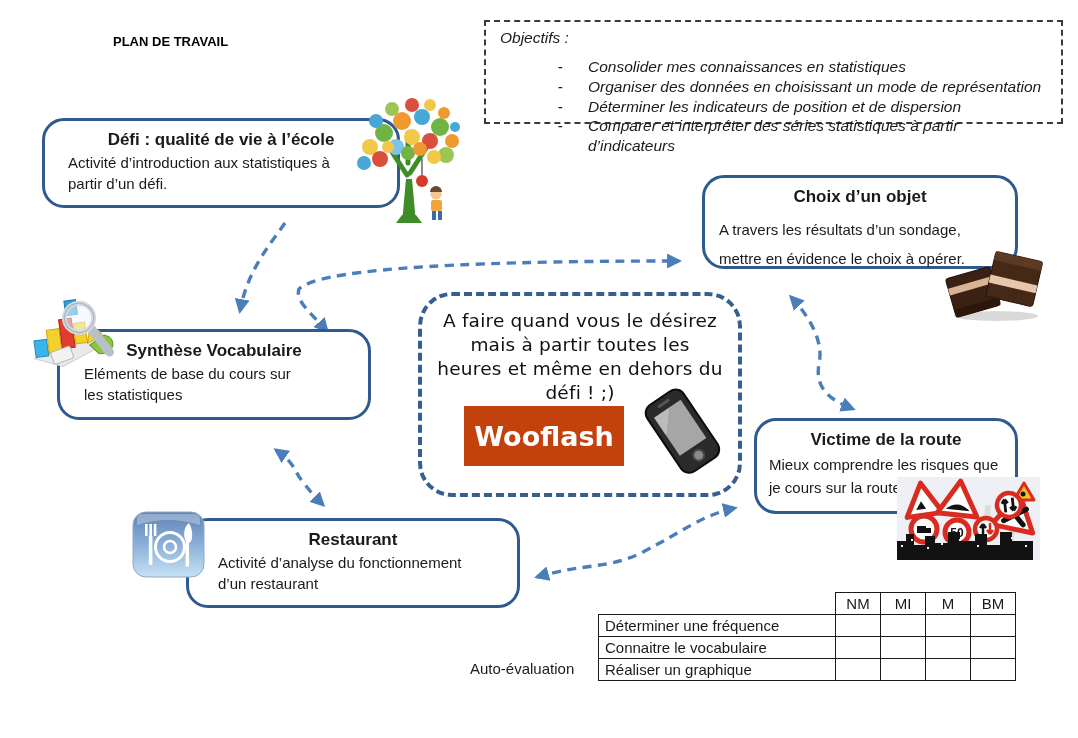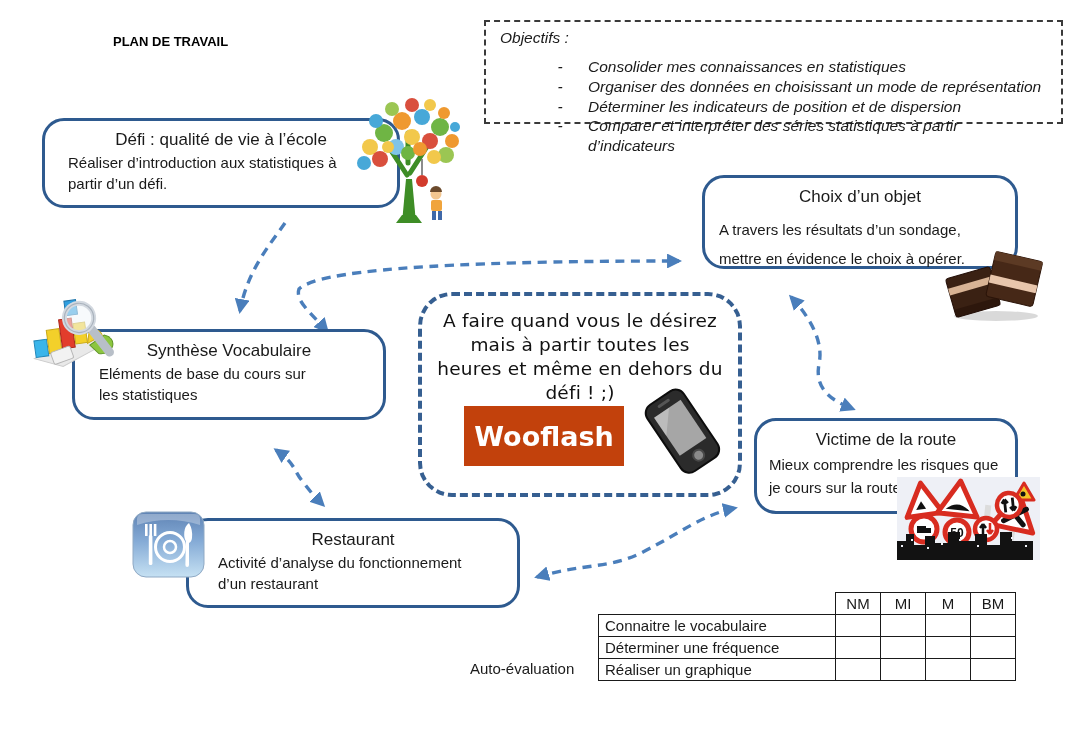--- a/index.html
+++ b/index.html
@@ -12,28 +12,28 @@
 
   
   #objectives{left:484px;top:20px;width:579px;height:104px;border:2px dashed #3a3a3a;
               box-sizing:border-box;padding:5px 12px;}
   #objectives .head{font-style:italic;font-size:15.5px;margin:2px 0 10px 2px;}
   .obj-item{display:flex;gap:24px;margin-left:58px;font-style:italic;font-size:15.5px;line-height:1.28;}
   .obj-item .dash{width:8px;text-align:center;}
 
   
   .node{border:3px solid #2e5a8f;border-radius:22px;background:#fff;box-sizing:border-box;z-index:2;}
-  .node .ntitle{font-weight:normal;font-size:17px;text-align:center;margin-top:9px;}
+  .node .ntitle{font-weight:bold;font-size:17px;text-align:center;margin-top:9px;}
   .node .nbody{font-size:15px;line-height:1.38;margin-top:3px;}
 
   #node-defi{left:42px;top:118px;width:358px;height:90px;}
   #node-defi .nbody{padding:0 34px 0 23px;}
   #node-choix{left:702px;top:175px;width:316px;height:94px;}
   #node-choix .nbody{padding:0 14px;line-height:1.95;margin-top:8px;}
-  #node-synthese{left:72px;top:329px;width:314px;height:91px;}
+  #node-synthese{left:57px;top:329px;width:314px;height:91px;}
   #node-synthese .nbody{padding:0 60px 0 24px;}
   #node-victime{left:754px;top:418px;width:264px;height:96px;}
   #node-victime .nbody{padding:0 10px 0 12px;line-height:1.55;}
   #node-restaurant{left:186px;top:518px;width:334px;height:90px;}
   #node-restaurant .nbody{padding:0 40px 0 29px;}
 
   
   #node-wooflash{left:418px;top:292px;width:324px;height:205px;border:4px dashed #365f91;
                  border-radius:34px;box-sizing:border-box;background:#fff;z-index:2;}
   .hand{font-family:"DejaVu Sans",sans-serif;font-size:18.5px;line-height:1.3;text-align:center;
@@ -92,21 +92,21 @@
       <span>Déterminer les indicateurs de position et de dispersion</span>
     </div>
     <div class="obj-item">
       <span class="dash">-</span>
       <span>Comparer et interpréter des séries statistiques à partir d’indicateurs</span>
     </div>
   </div>
 
   <div id="node-defi" class="abs node">
     <div class="ntitle">Défi : qualité de vie à l’école</div>
-    <div class="nbody">Réaliser d’introduction aux statistiques à partir d’un défi.</div>
+    <div class="nbody">Activité d’introduction aux statistiques à partir d’un défi.</div>
   </div>
 
   <div class="abs imgwrap" style="left:352px;top:93px;">
     <svg width="112" height="138" viewBox="0 0 112 138">
       <g stroke="#3e8d26" stroke-width="5" stroke-linecap="round">
         <line x1="55" y1="82" x2="38" y2="56"></line>
           <line x1="58" y1="80" x2="76" y2="52"></line>
         <line x1="56" y1="70" x2="56" y2="40"></line>
       </g>
       <path d="M50,130 L54,86 L60,86 L64,130 Z" fill="#3e8d26"></path>
@@ -310,28 +310,28 @@
   <table id="eval-table" class="abs">
     <tbody>
       <tr>
         <td class="spacer"></td>
         <td class="head">NM</td>
         <td class="head">MI</td>
         <td class="head">M</td>
         <td class="head">BM</td>
       </tr>
       <tr>
-        <td class="rowlabel">Connaitre le vocabulaire</td>
+        <td class="rowlabel">Déterminer une fréquence</td>
         <td class="cell"></td>
         <td class="cell"></td>
         <td class="cell"></td>
         <td class="cell"></td>
       </tr>
       <tr>
-        <td class="rowlabel">Déterminer une fréquence</td>
+        <td class="rowlabel">Connaitre le vocabulaire</td>
         <td class="cell"></td>
         <td class="cell"></td>
         <td class="cell"></td>
         <td class="cell"></td>
       </tr>
       <tr>
         <td class="rowlabel">Réaliser un graphique</td>
         <td class="cell"></td>
         <td class="cell"></td>
         <td class="cell"></td>

